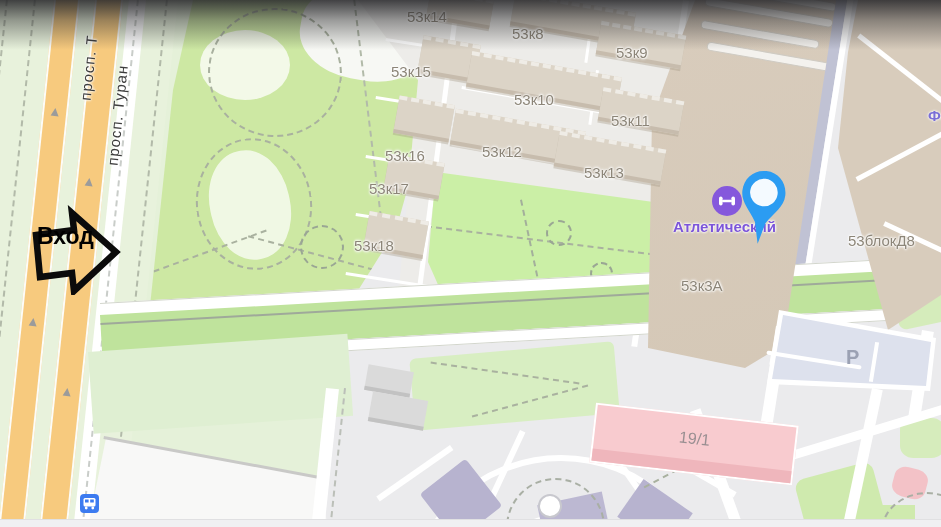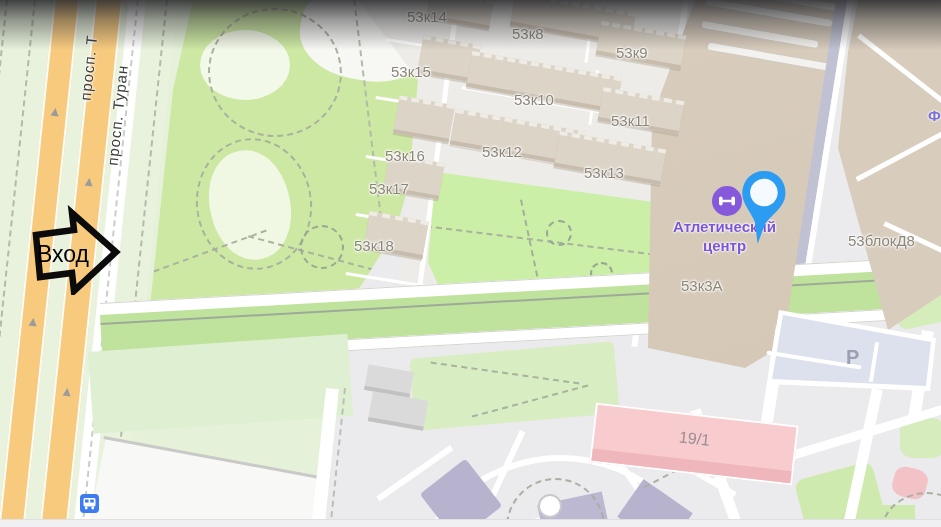--- a/index.html
+++ b/index.html
@@ -181,21 +181,20 @@
   <div class="abs" style="left:650px;top:186px;width:150px;height:70px;">
     <div class="abs" style="left:62px;top:0;width:30px;height:30px;">
       <svg width="30" height="30" viewBox="0 0 30 30">
         <circle cx="15" cy="15" r="15" fill="#8558DC"></circle>
         <rect x="7" y="10.5" width="3.6" height="9" rx="1.8" fill="#fff"></rect>
         <rect x="19.4" y="10.5" width="3.6" height="9" rx="1.8" fill="#fff"></rect>
         <rect x="10" y="13.8" width="10" height="2.4" rx="1.2" fill="#fff"></rect>
       </svg>
     </div>
     <div class="abs" style="left:-8px;top:32px;width:165px;text-align:center;font-size:15px;font-weight:600;color:#7C55D9;text-shadow:0 0 2px #fff,0 0 3px #fff,0 0 3px #fff;">Атлетический</div>
-    <div class="abs" style="left:-8px;top:51px;width:165px;text-align:center;font-size:15px;font-weight:600;color:#7C55D9;text-shadow:0 0 2px #fff,0 0 3px #fff,0 0 3px #fff;">центр</div>
   </div>
 
   <div class="abs" style="left:928px;top:107px;font-size:15px;font-weight:600;color:#7B6FD6;text-shadow:0 0 2px #fff,0 0 3px #fff;">Фо</div>
 
   <div class="abs" style="left:738px;top:168px;width:48px;height:80px;transform:rotate(7deg);">
     <svg width="48" height="80" viewBox="0 0 40 66">
       <path d="M20,2 C9.5,2 2,10 2,20.5 C2,30 9.5,35.5 15.5,45 L20,63 L24.5,45 C30.5,35.5 38,30 38,20.5 C38,10 30.5,2 20,2 Z" fill="#2B9CF2"></path>
       <circle cx="20" cy="20" r="11.5" fill="#F4FAFF"></circle>
     </svg>
   </div>
@@ -211,19 +210,19 @@
     </svg>
   </div>
 
   <div class="street-lbl" style="left:85px;top:92px;">просп. Т</div>
   <div class="street-lbl" style="left:112px;top:157px;">просп. Туран</div>
 
   <div class="abs" style="left:28px;top:205px;width:100px;height:90px;">
     <svg width="100" height="90" viewBox="0 0 100 90" style="position:absolute;left:0;top:0;">
       <path d="M8,30 L46,25 L44,8 L88,47 L46,86 L44,68 L12,72 Z" fill="none" stroke="#0B0B0B" stroke-width="6.5" stroke-linejoin="miter"></path>
     </svg>
-    <div class="abs" style="left:9px;top:36px;font-size:23px;color:#000;font-family:'Liberation Sans',sans-serif;">Вход</div>
+    <div class="abs" style="left:9px;top:18px;font-size:23px;color:#000;font-family:'Liberation Sans',sans-serif;font-weight:bold;">Вход</div>
   </div>
 
   <div class="abs" style="left:0;top:0;width:941px;height:50px;background:linear-gradient(180deg,rgba(40,40,43,0.88) 0%,rgba(40,40,43,0.45) 40%,rgba(40,40,43,0) 100%);pointer-events:none;"></div>
   <div class="abs" style="left:0;bottom:0;width:941px;height:7px;background:#F0F0F2;border-top:1px solid #E0E0E2;"></div>
 
 </div>
 
 </body></html>

